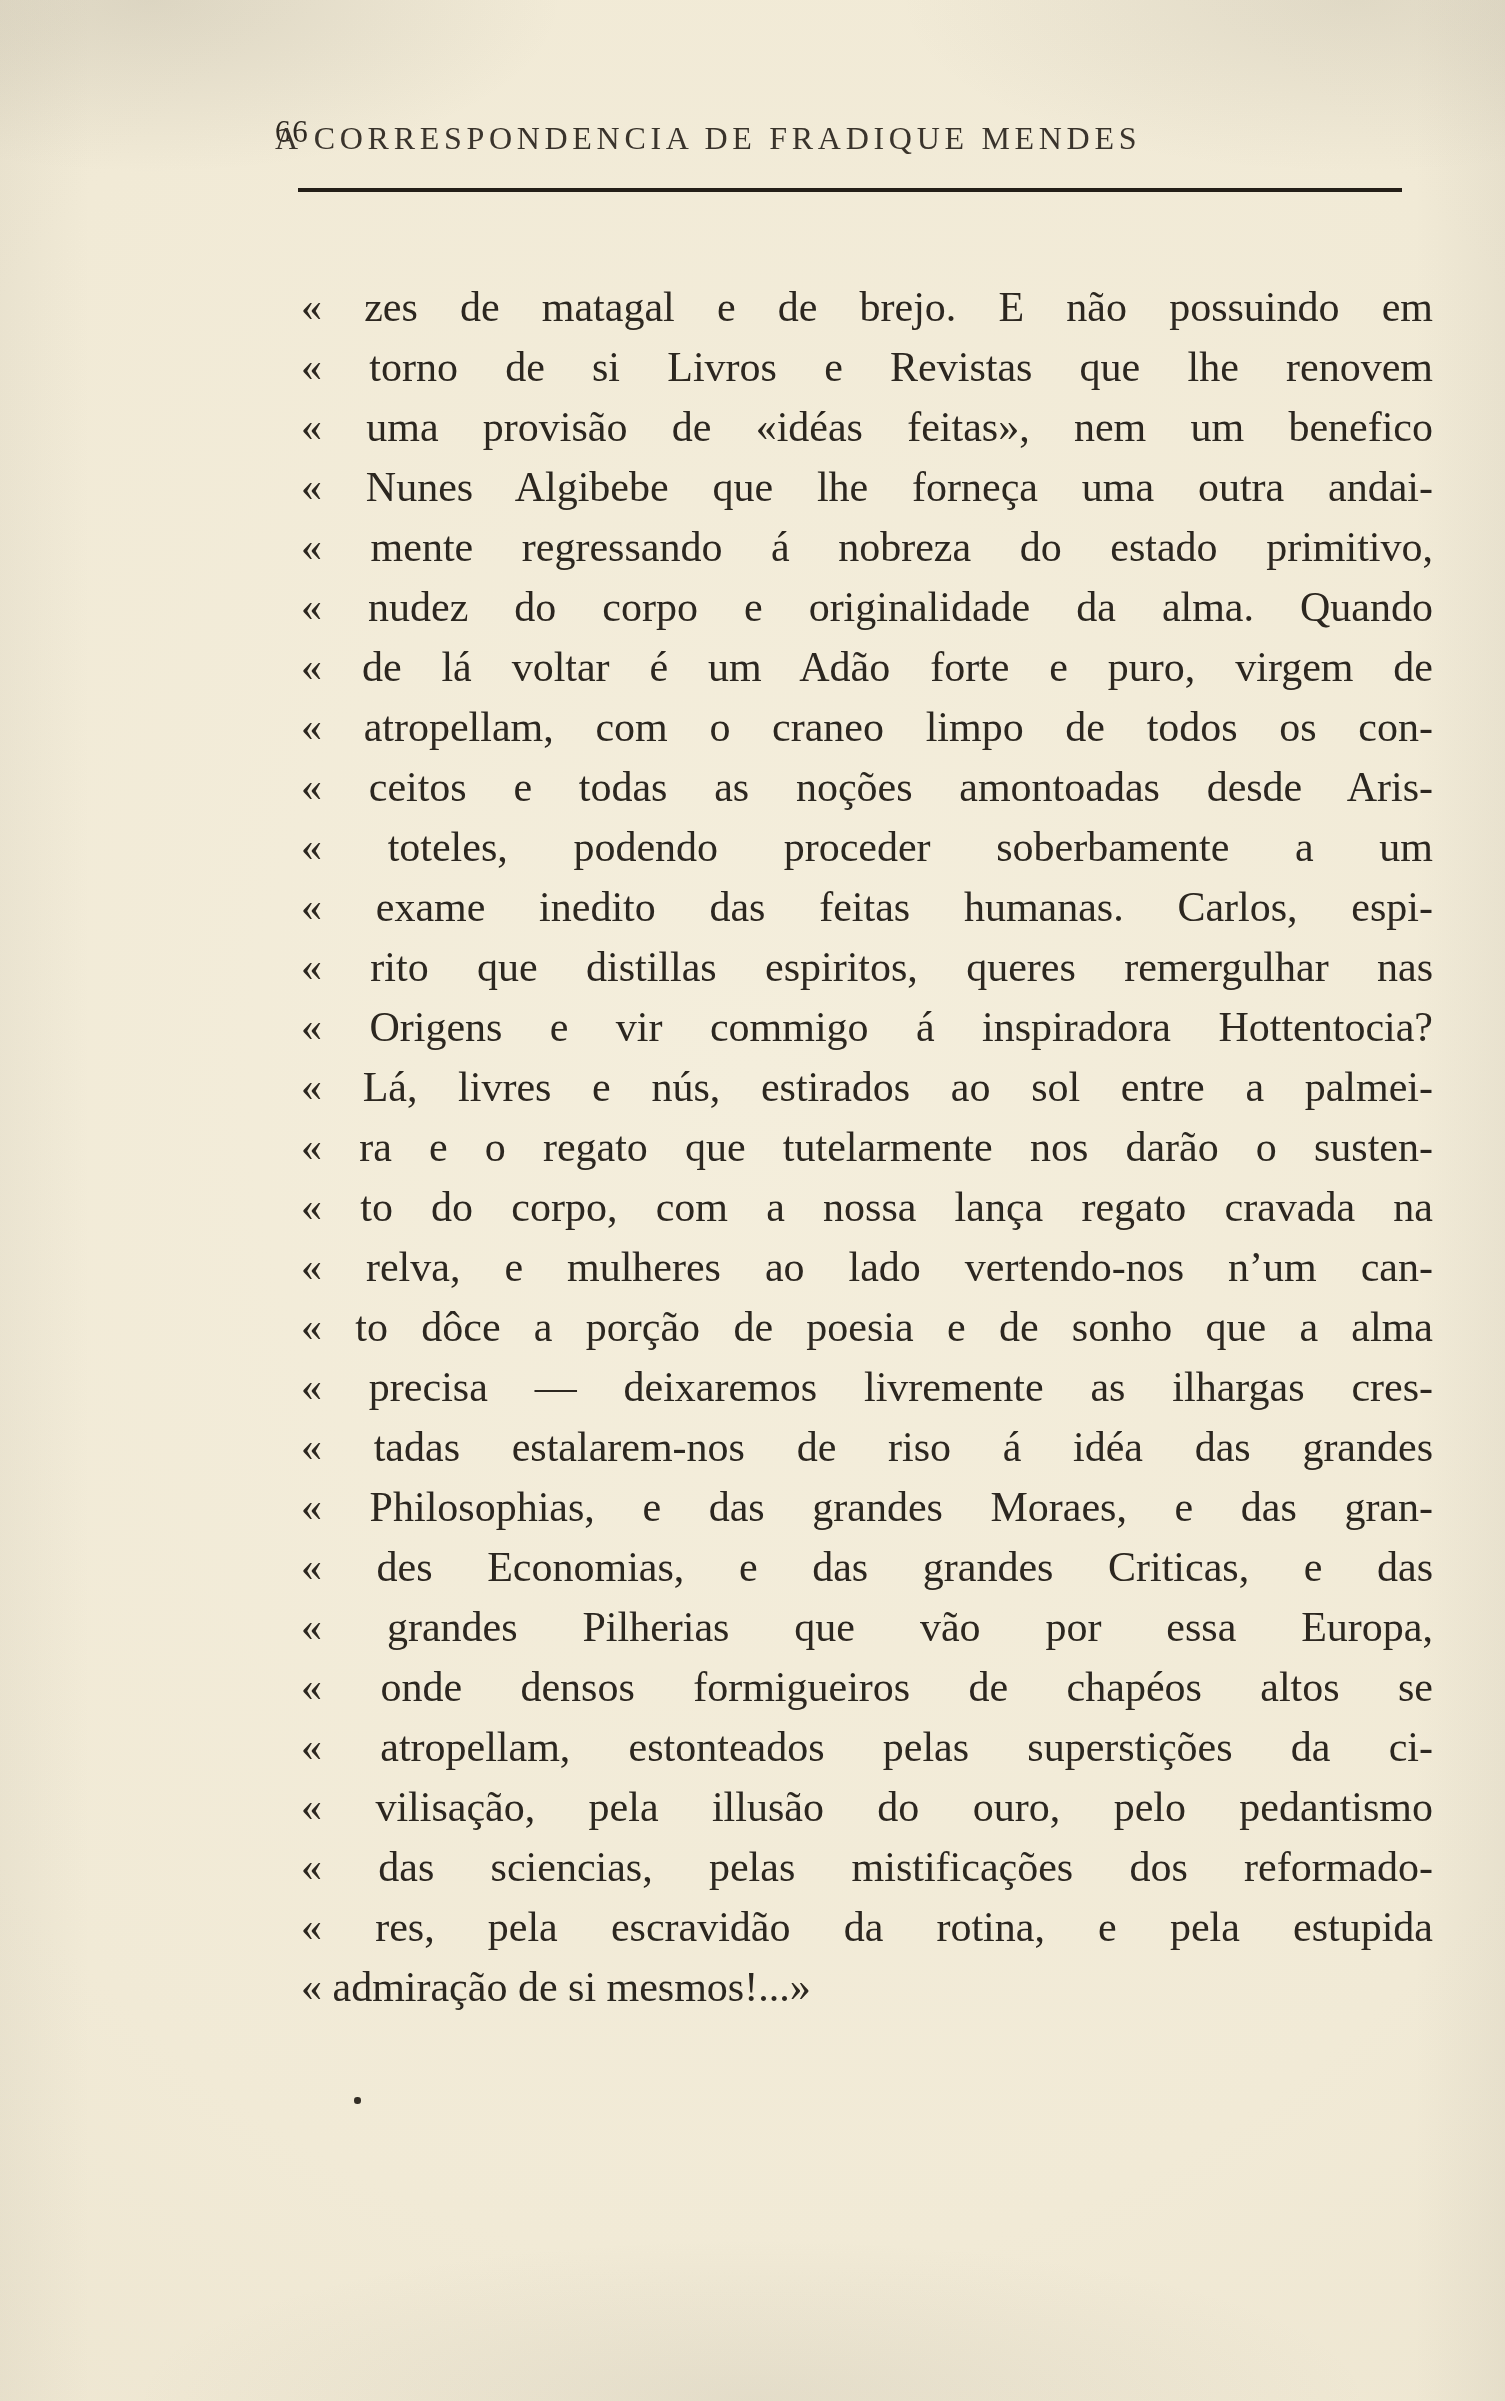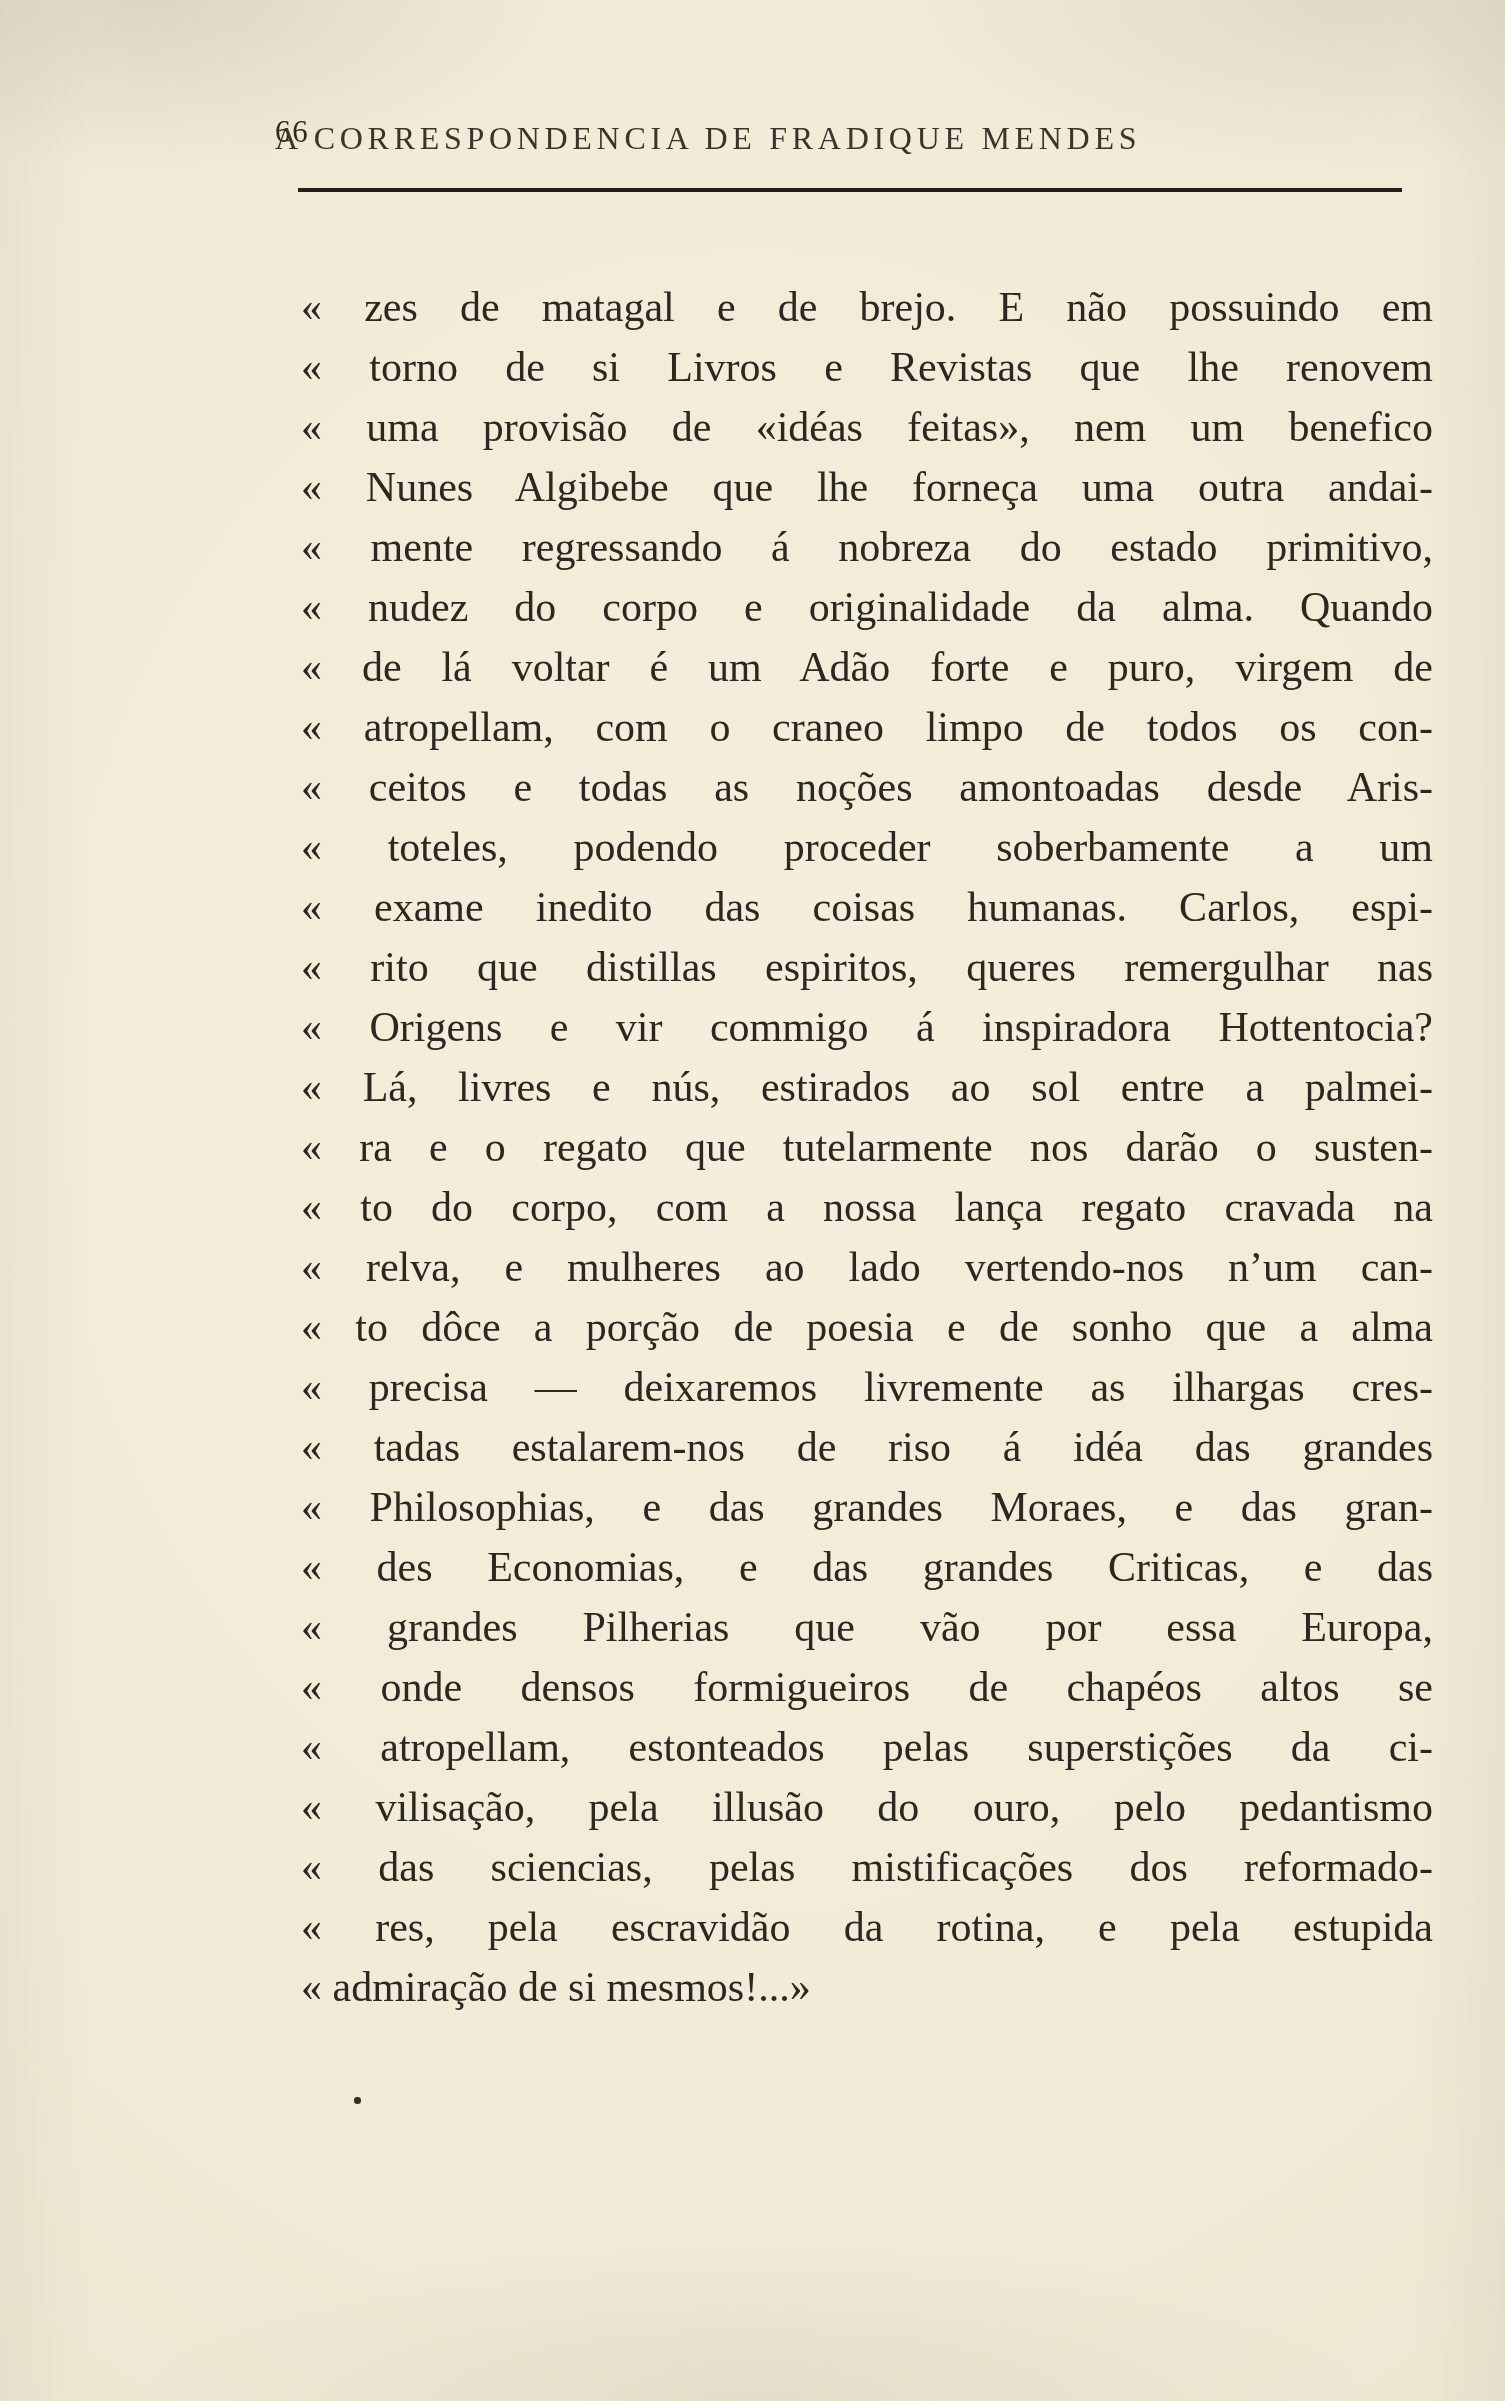--- a/index.html
+++ b/index.html
@@ -115,21 +115,21 @@
       <div class="line"><span>« zes de matagal e de brejo. E não possuindo em</span></div>
       <div class="line"><span>« torno de si Livros e Revistas que lhe renovem</span></div>
       <div class="line"><span>« uma provisão de «idéas feitas», nem um benefico</span></div>
       <div class="line"><span>« Nunes Algibebe que lhe forneça uma outra andai-</span></div>
       <div class="line"><span>« mente regressando á nobreza do estado primitivo,</span></div>
       <div class="line"><span>« nudez do corpo e originalidade da alma. Quando</span></div>
       <div class="line"><span>« de lá voltar é um Adão forte e puro, virgem de</span></div>
       <div class="line"><span>« atropellam, com o craneo limpo de todos os con-</span></div>
       <div class="line"><span>« ceitos e todas as noções amontoadas desde Aris-</span></div>
       <div class="line"><span>« toteles, podendo proceder soberbamente a um</span></div>
-      <div class="line"><span>« exame inedito das coisas humanas. Carlos, espi-</span></div>
+      <div class="line"><span>« exame inedito das feitas humanas. Carlos, espi-</span></div>
       <div class="line"><span>« rito que distillas </span><span class="italic">espiritos,</span><span> queres remergulhar nas</span></div>
       <div class="line"><span>« Origens e vir commigo á inspiradora Hottentocia?</span></div>
       <div class="line"><span>« Lá, livres e nús, estirados ao sol entre a palmei-</span></div>
       <div class="line"><span>« ra e o regato que tutelarmente nos darão o susten-</span></div>
       <div class="line"><span>« to do corpo, com a nossa lança regato cravada na</span></div>
       <div class="line"><span>« relva, e mulheres ao lado vertendo-nos n’um can-</span></div>
       <div class="line"><span>« to dôce a porção de poesia e de sonho que a alma</span></div>
       <div class="line"><span>« precisa — deixaremos livremente as ilhargas cres-</span></div>
       <div class="line"><span>« tadas estalarem-nos de riso á idéa das grandes</span></div>
       <div class="line"><span>« Philosophias, e das grandes Moraes, e das gran-</span></div>

